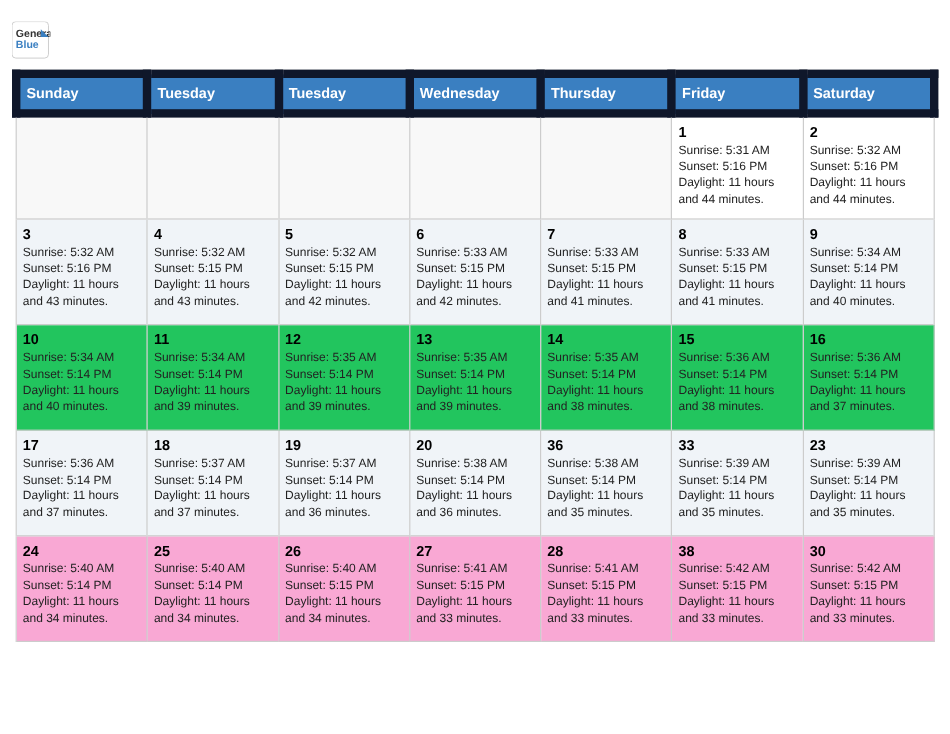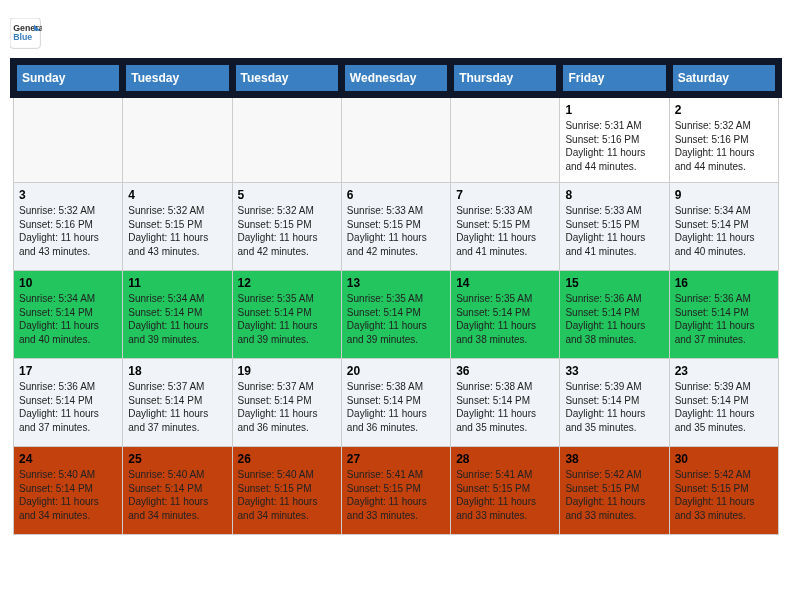--- a/index.html
+++ b/index.html
@@ -219,21 +219,21 @@
         </td>
         <td>
           <div class="day-num">33</div>
           <div class="day-info">Sunrise: 5:39 AM<br>Sunset: 5:14 PM<br>Daylight: 11 hours<br>and 35 minutes.</div>
         </td>
         <td>
           <div class="day-num">23</div>
           <div class="day-info">Sunrise: 5:39 AM<br>Sunset: 5:14 PM<br>Daylight: 11 hours<br>and 35 minutes.</div>
         </td>
       </tr>
-      <tr style="background: #c2410c; margin-top: 12px;">
+      <tr style="background: #f9a8d4; margin-top: 12px;">
         <td>
           <div class="day-num">24</div>
           <div class="day-info">Sunrise: 5:40 AM<br>Sunset: 5:14 PM<br>Daylight: 11 hours<br>and 34 minutes.</div>
         </td>
         <td>
           <div class="day-num">25</div>
           <div class="day-info">Sunrise: 5:40 AM<br>Sunset: 5:14 PM<br>Daylight: 11 hours<br>and 34 minutes.</div>
         </td>
         <td>
           <div class="day-num">26</div>

